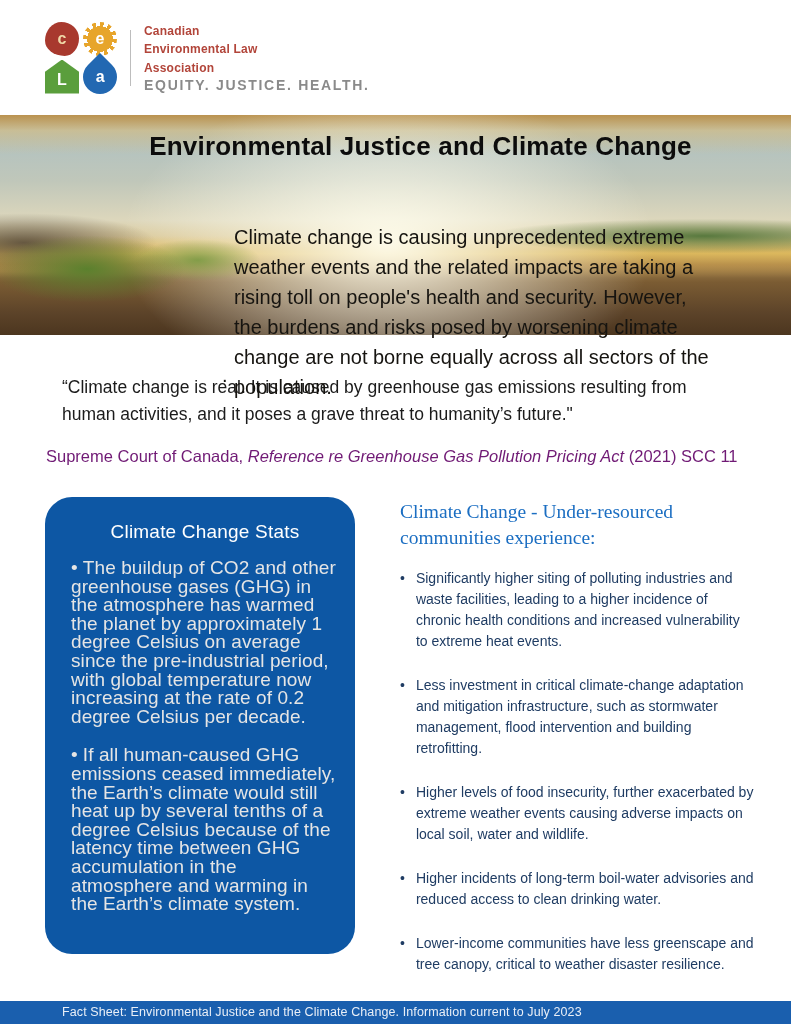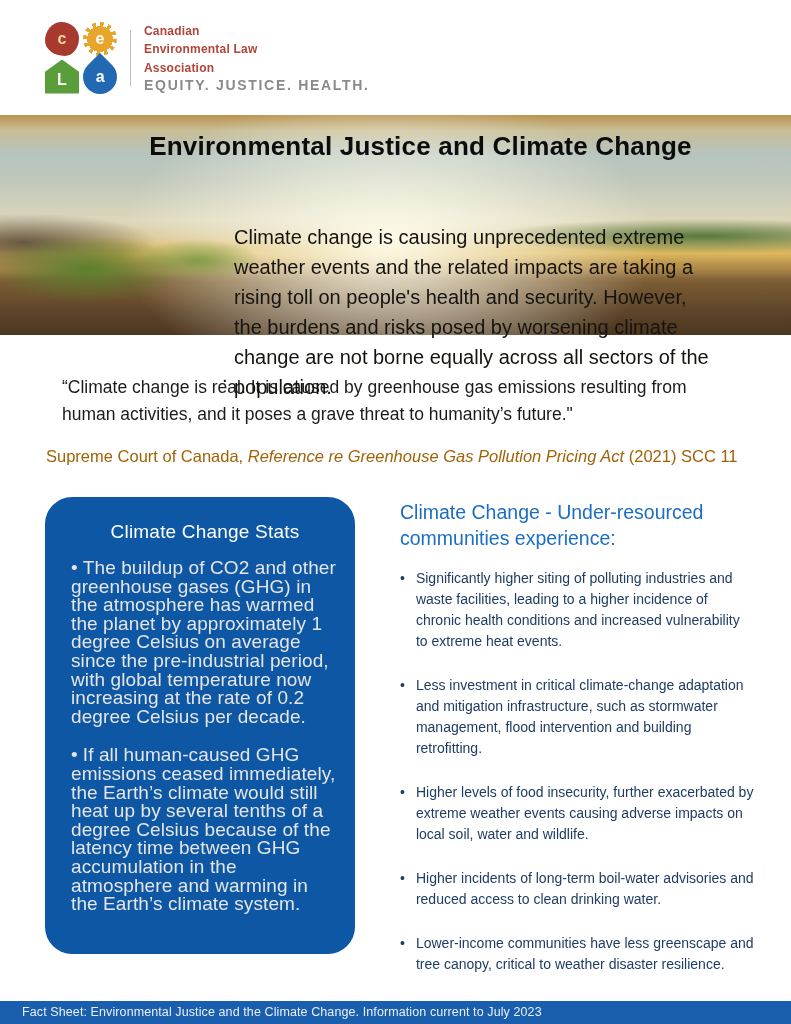--- a/index.html
+++ b/index.html
@@ -37,40 +37,40 @@
       linear-gradient(180deg, #a9bfc4 0%, #c0c7ba 30%, #ddd7bc 48%, #d9c48e 58%, #a98953 67%, #7b5c33 76%, #5c4329 90%, #4c361f 100%);
   }
   .hero-title{position:absolute;top:16px;left:0;right:0;margin:0;text-align:center;transform:translateX(25px);
     font-size:26px;font-weight:bold;color:#0c0c0c;letter-spacing:0.2px;}
   .hero-para{position:absolute;top:95px;left:222px;width:480px;margin:12px;font-size:20px;line-height:30px;color:#161410;}
   .hero-dot{position:absolute;top:245px;left:222px;font-size:20px;line-height:30px;color:#161410;}
 
   
   .quote{padding:23px 40px 0 46px;}
   .quote-text{margin:16px;font-size:17.5px;line-height:26.5px;color:#1b1b1b;max-width:706px;}
-  .quote-cite{margin:0;font-size:16.5px;line-height:27px;color:#a16207;}
+  .quote-cite{margin:0;font-size:16.5px;line-height:27px;color:#701a75;}
   .quote-cite em{font-style:italic;}
 
   
   .columns{display:flex;margin-top:27px;padding:0 36px 0 45px;gap:45px;align-items:flex-start;}
   .stats-box{width:310px;min-width:310px;height:457px;box-sizing:border-box;background:#0d57a4;border-radius:27px;
     color:#fff;padding:17px 16px 10px 26px;}
   .stats-title{margin:7px 0 16px;text-align:center;font-size:19px;font-weight:500;letter-spacing:0.2px;color:#fff;}
   .stats-item{margin:12px 0 20px;font-size:19px;line-height:18.6px;letter-spacing:0.1px;color:#e5e5e5;}
   .stats-item .marker{margin-right:5px;}
 
   .right-col{flex:1;padding-top:0;}
-  .right-heading{margin:2px 0 17px;font-size:19.5px;line-height:26px;font-weight:500;color:#1b6ec2;max-width:340px;}
+  .right-heading{margin:2px 0 17px;font-size:19.5px;line-height:26px;font-weight:500;color:#1b6ec2;max-width:340px;font-family:Liberation Serif, serif;}
   .right-list{list-style:none;margin:0;padding:0;}
   .right-item{display:flex;gap:11px;margin:0 0 23px;font-size:14px;line-height:21px;color:#1f3c63;max-width:372px;}
   .right-item .marker{flex:0 0 auto;font-size:14px;}
 
   
   .footer{margin-top:auto;height:23px;background:#1a5fae;color:#e9eff7;font-size:12.5px;line-height:23px;
-    padding-left:22px;box-sizing:border-box;letter-spacing:0.1px;}
+    padding-left:62px;box-sizing:border-box;letter-spacing:0.1px;}
 </style>
 </head>
 <body>
 
 <div class="page">
 
   <header class="header">
     <div class="logo">
       <div class="logo-grid">
         <div class="tile leaf">

